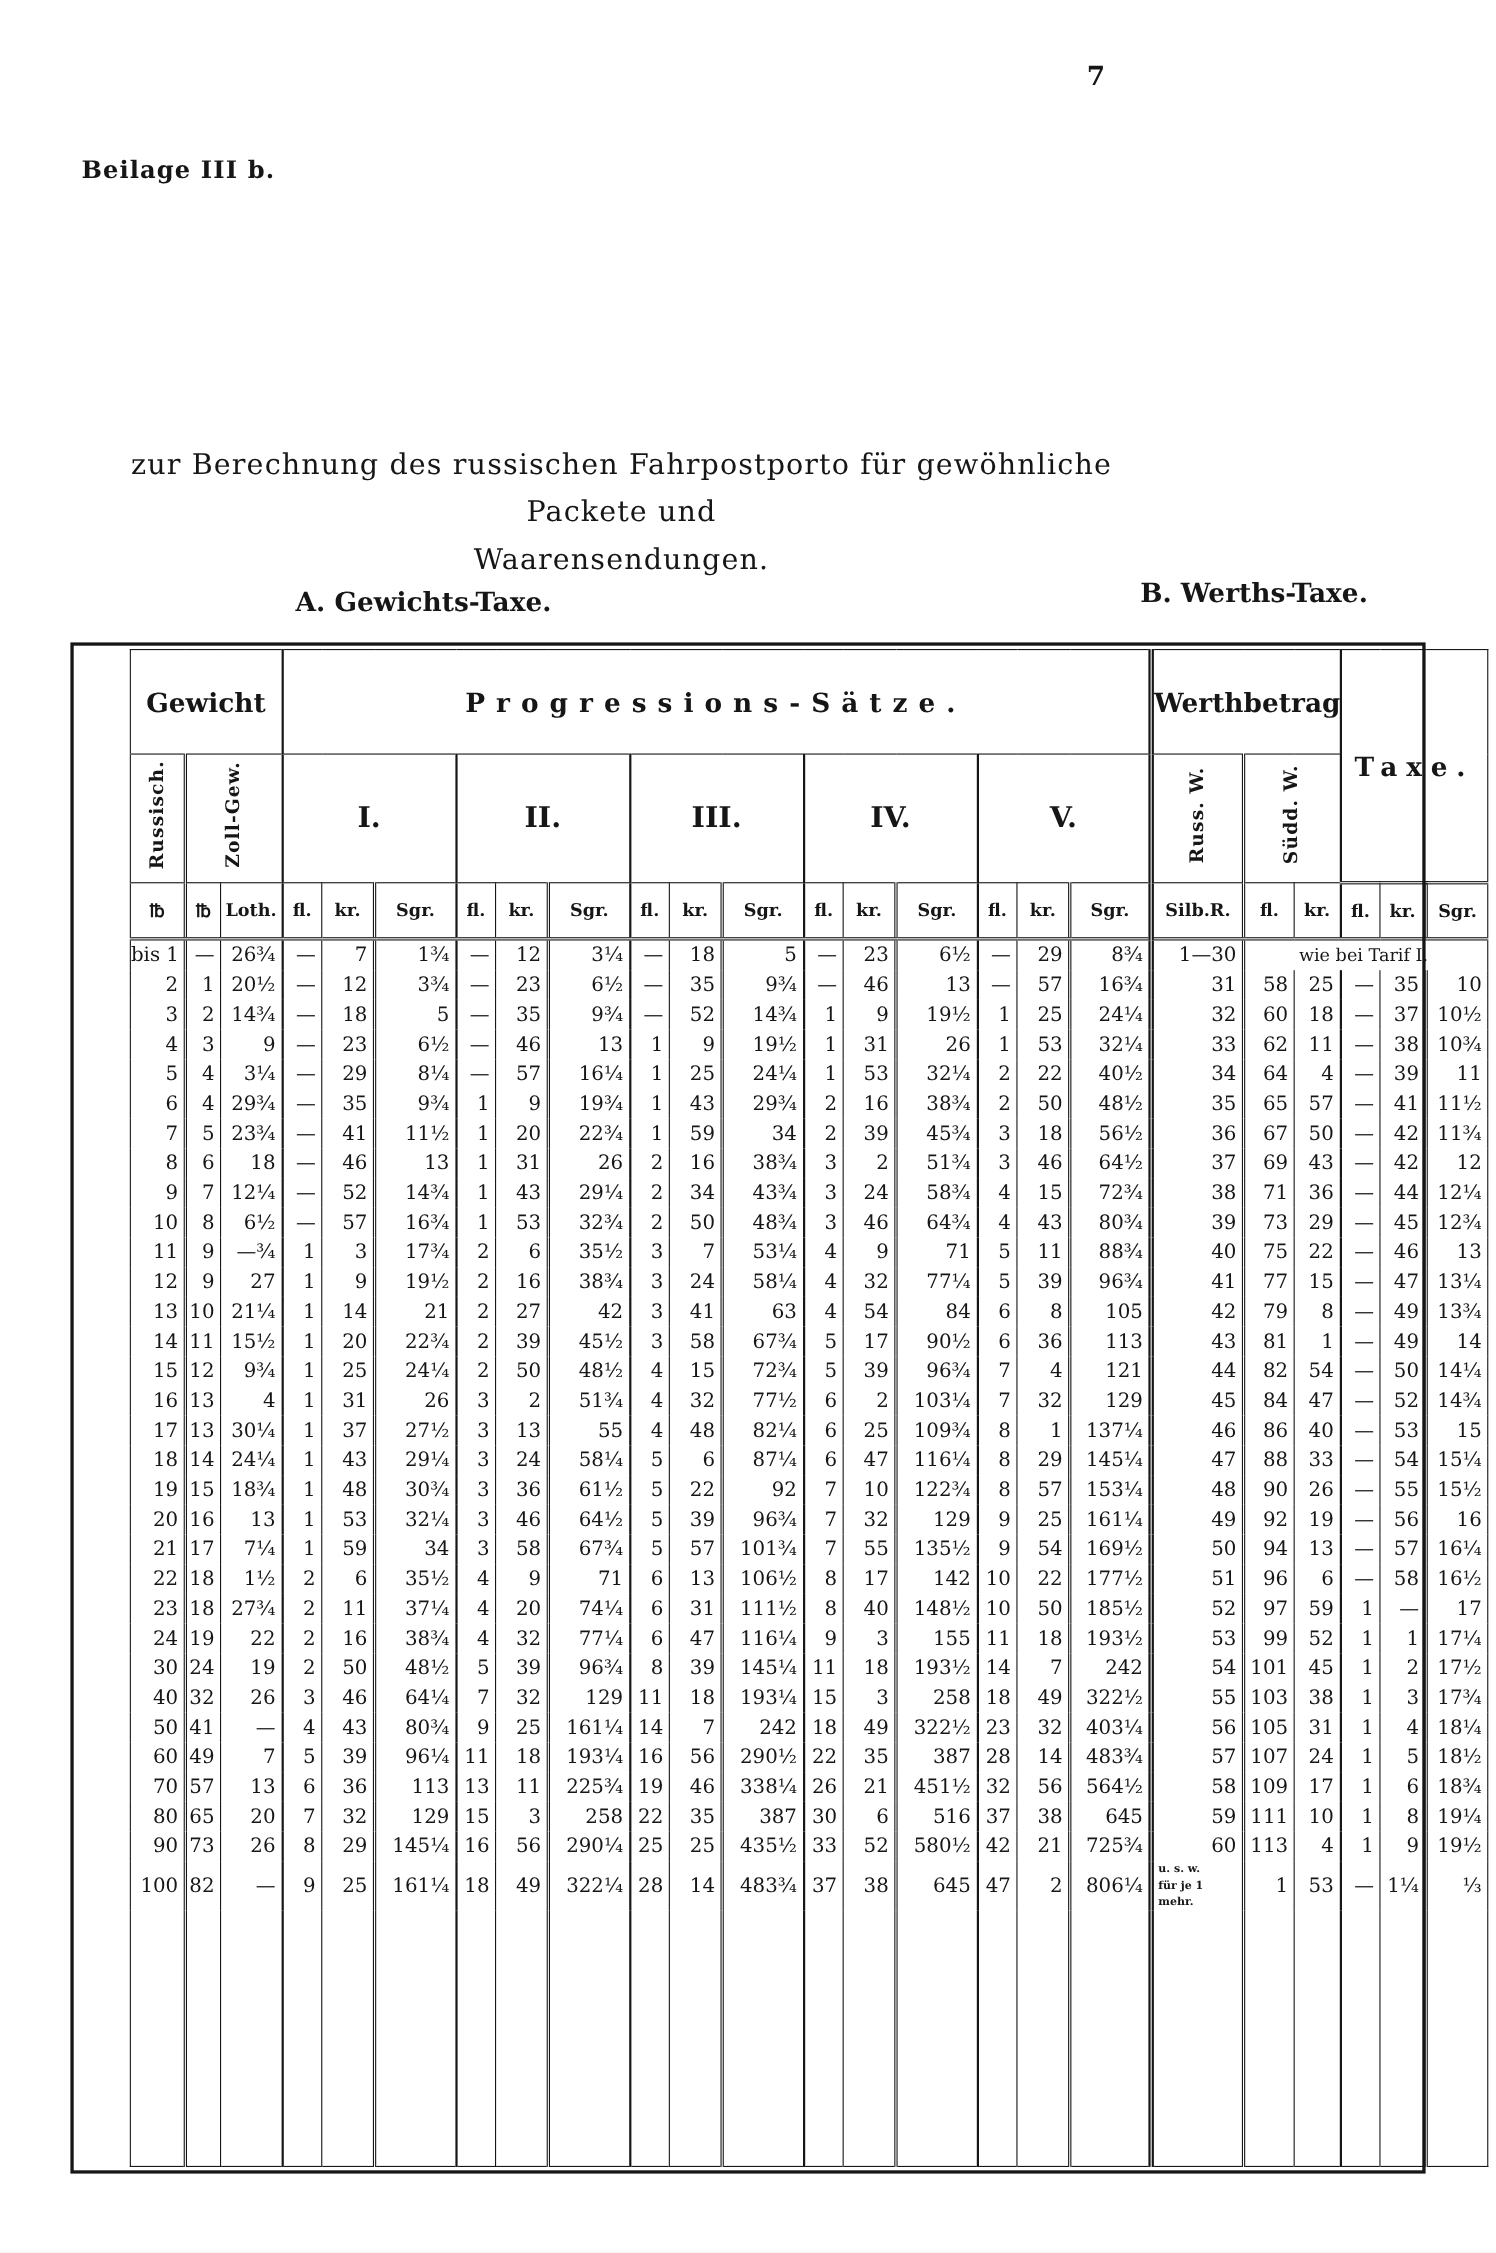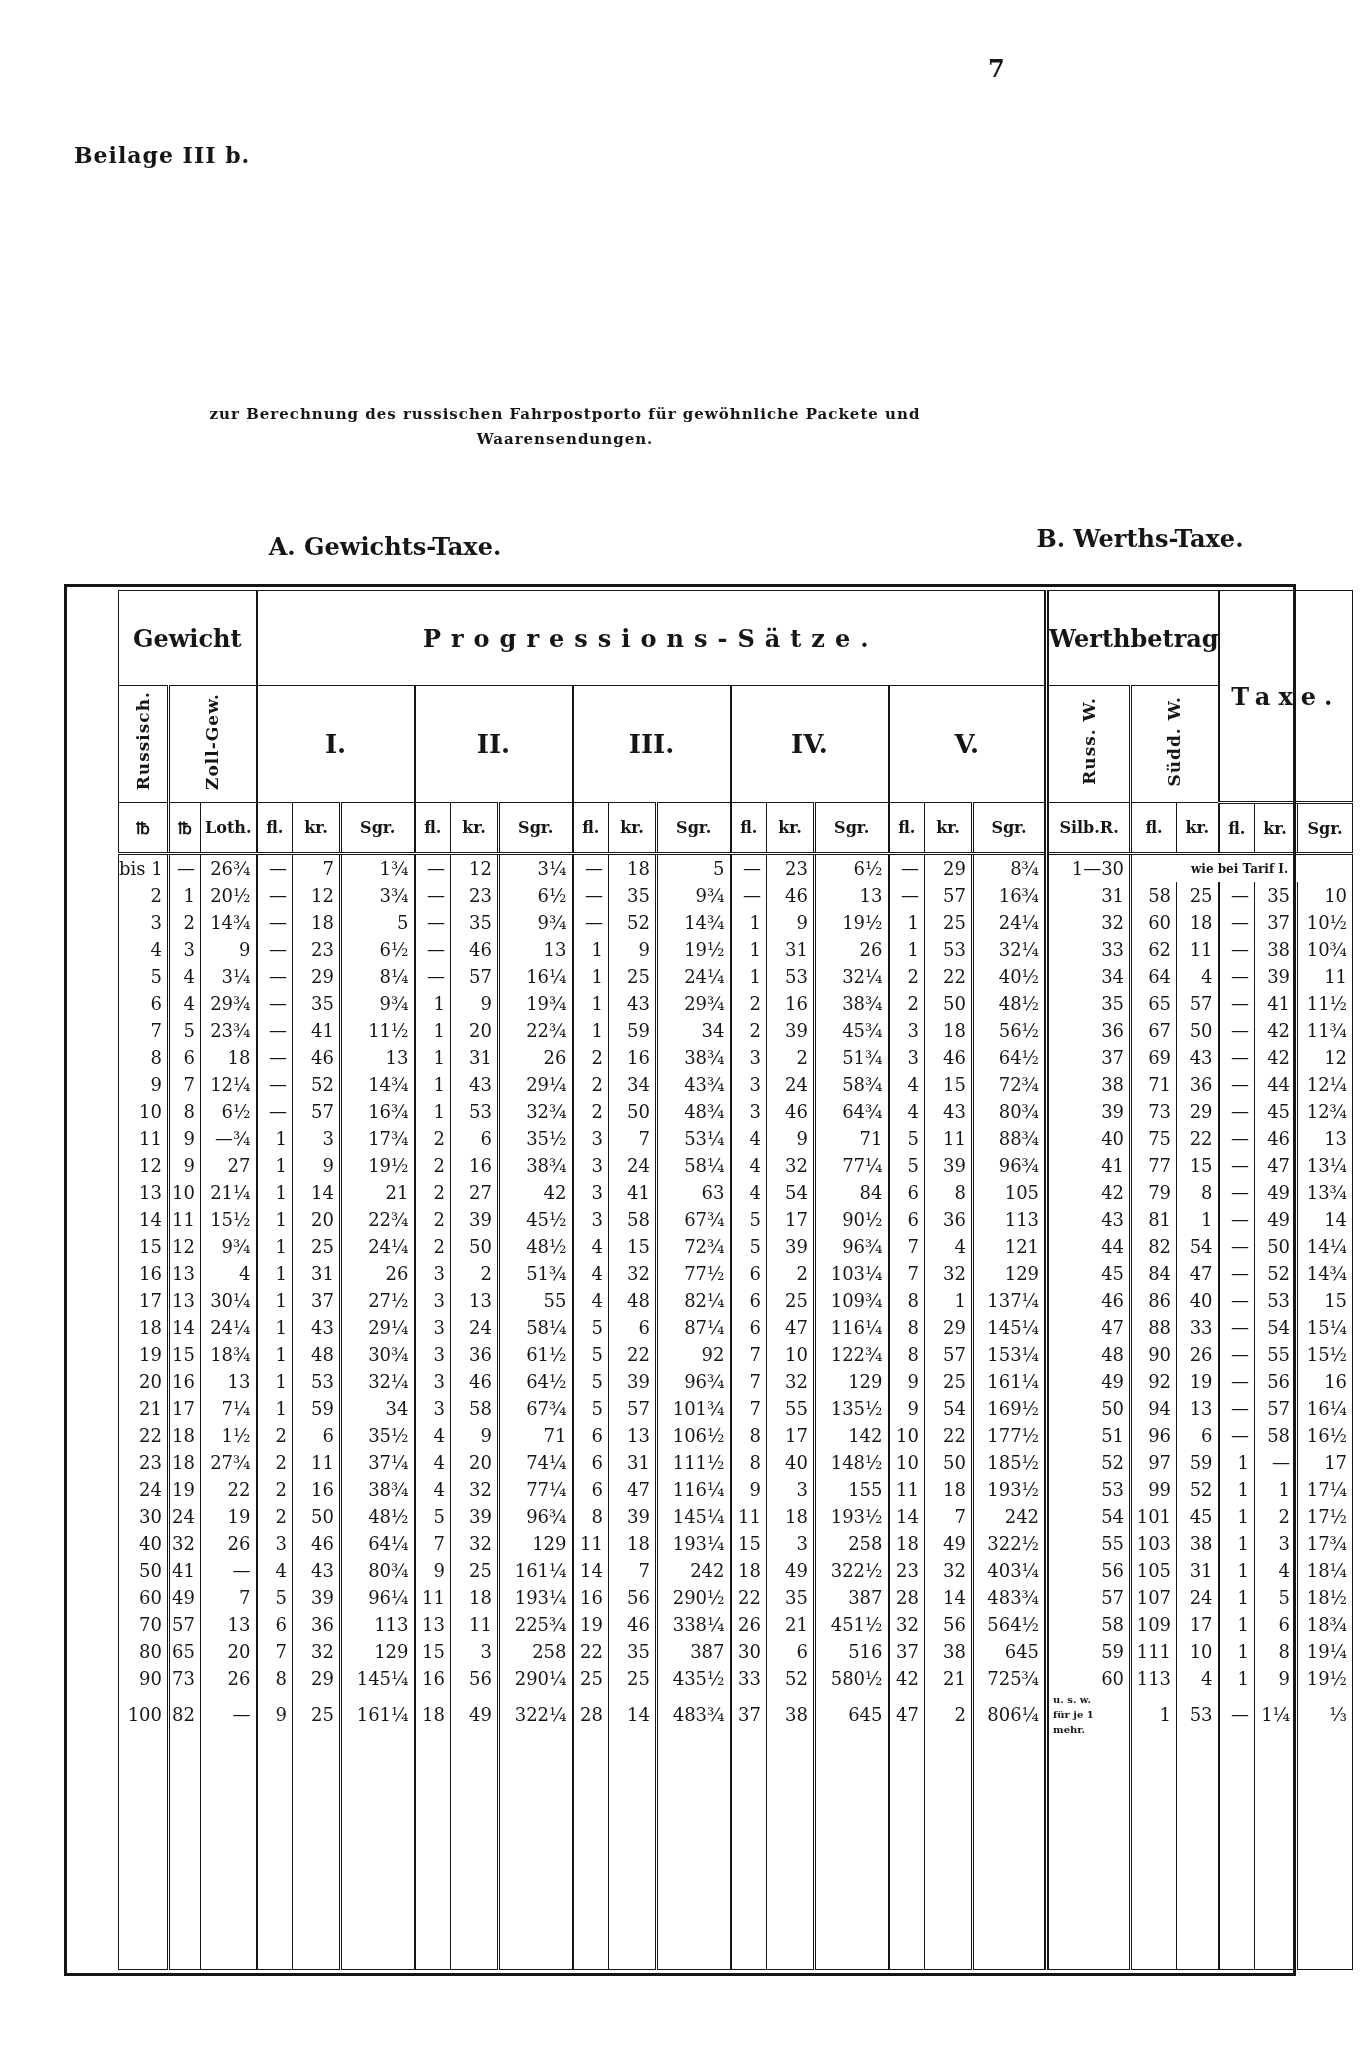--- a/index.html
+++ b/index.html
@@ -20,21 +20,21 @@
     font-size:24px;font-weight:bold;
   }
   .title{
     position:absolute;left:65px;top:318px;width:1000px;
     text-align:center;font-size:40px;font-weight:bold;
   }
   .title .roman{margin-right:34px;letter-spacing:6px;}
   .title .name{letter-spacing:22px;}
   .subtitle{
     position:absolute;left:65px;top:402px;width:1000px;
-    text-align:center;font-size:15px;font-weight:bold;line-height:1.65;
+    text-align:center;font-size:26px;font-weight:normal;line-height:1.65;
     letter-spacing:1px;
   }
   .heading-a{
     position:absolute;left:65px;top:532px;width:640px;
     text-align:center;font-size:24px;font-weight:bold;
   }
   .heading-b{
     position:absolute;left:975px;top:524px;width:330px;
     text-align:center;font-size:24px;font-weight:bold;
   }
@@ -67,21 +67,21 @@
   .h-taxe{font-size:24px;font-weight:bold;letter-spacing:8px;border-bottom:3px double #161616;}
   .vert{
     writing-mode:vertical-rl;transform:rotate(180deg);
     font-size:17px;font-weight:bold;letter-spacing:1px;
     margin:0 auto;display:inline-block;line-height:1;
   }
   .h-units{height:48px;font-size:16px;font-weight:bold;border-bottom:3px double #161616;}
   
   tbody td{height:27px;font-size:18px;text-align:right;line-height:1;}
   tbody tr.filler td{height:auto;}
-  td.span-note{text-align:center;font-size:12px;font-weight:bold;white-space:nowrap;}
+  td.span-note{text-align:center;font-size:16px;font-weight:normal;white-space:nowrap;}
   td.usw{
     text-align:left;font-size:10px;font-weight:bold;
     white-space:normal;line-height:1.5;padding-left:4px;vertical-align:top;
   }
 </style>
 </head>
 <body>
 
 <div class="page">
 

